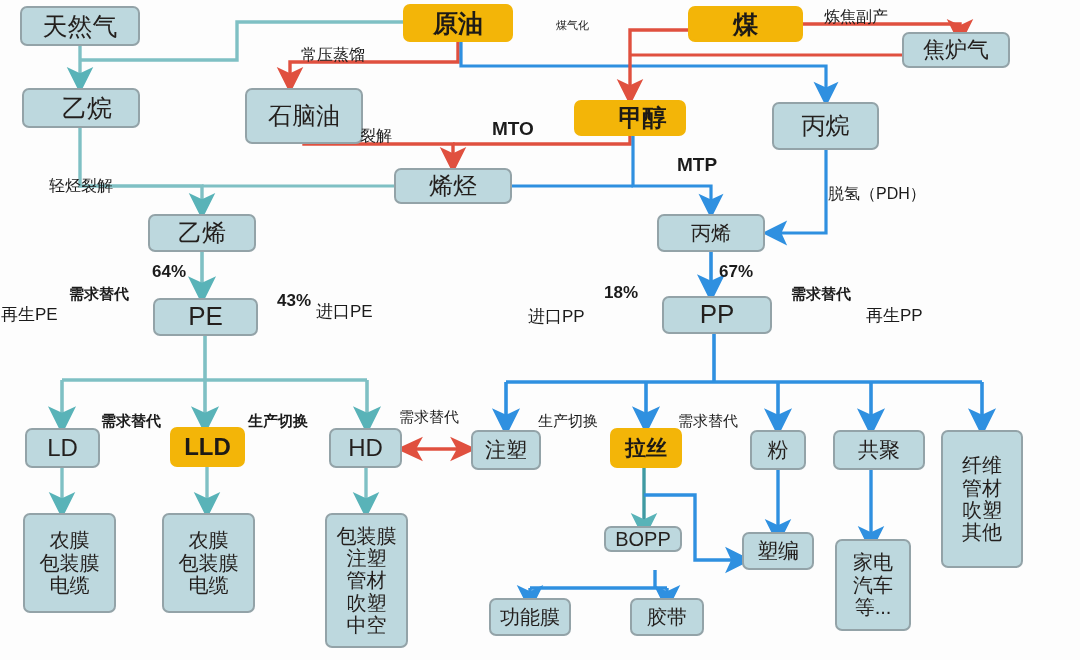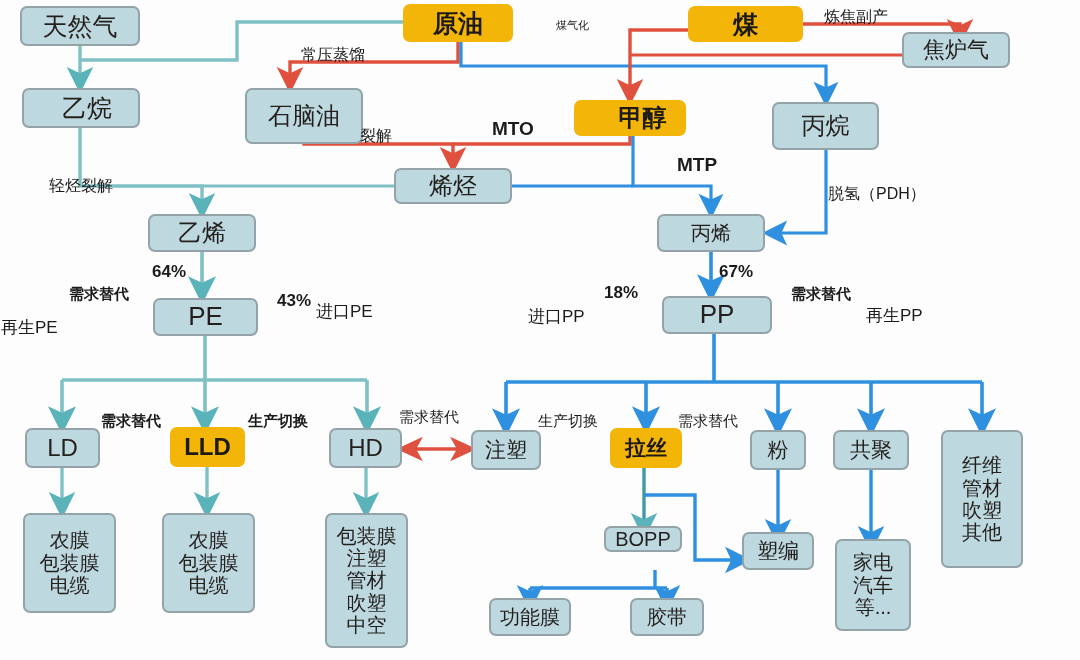--- a/index.html
+++ b/index.html
@@ -174,21 +174,21 @@
   <div class="node blue" style="left:657px;top:214px;width:108px;height:38px;font-size:20px;">丙烯</div>
   <div class="node blue" style="left:153px;top:298px;width:105px;height:38px;font-size:26px;">PE</div>
   <div class="node blue" style="left:662px;top:296px;width:110px;height:38px;font-size:26px;">PP</div>
 
   <div class="node blue" style="left:25px;top:428px;width:75px;height:40px;font-size:24px;">LD</div>
   <div class="node orange" style="left:170px;top:427px;width:75px;height:40px;font-size:24px;">LLD</div>
   <div class="node blue" style="left:329px;top:428px;width:73px;height:40px;font-size:24px;">HD</div>
   <div class="node blue" style="left:471px;top:430px;width:70px;height:40px;font-size:21px;">注塑</div>
   <div class="node orange" style="left:610px;top:428px;width:72px;height:40px;font-size:21px;">拉丝</div>
   <div class="node blue" style="left:750px;top:430px;width:56px;height:40px;font-size:21px;">粉</div>
-  <div class="node blue" style="left:833px;top:430px;width:76px;height:40px;font-size:21px;text-align:center;">共聚</div>
+  <div class="node blue" style="left:833px;top:430px;width:92px;height:40px;font-size:21px;text-align:center;">共聚</div>
   <div class="node blue multiline" style="left:941px;top:430px;width:82px;height:138px;font-size:20px;white-space:pre-line;">纤维
 管材
 吹塑
 其他</div>
 
   <div class="node blue" style="left:23px;top:513px;width:93px;height:100px;font-size:20px;white-space:pre-line;">农膜
 包装膜
 电缆</div>
   <div class="node blue" style="left:162px;top:513px;width:93px;height:100px;font-size:20px;white-space:pre-line;">农膜
 包装膜
@@ -209,21 +209,21 @@
   <div class="lbl" style="left:301px;top:45px;font-size:16px;">常压蒸馏</div>
   <div class="lbl" style="left:556px;top:18px;font-size:11px;">煤气化</div>
   <div class="lbl" style="left:824px;top:7px;font-size:16px;">炼焦副产</div>
   <div class="lbl" style="left:360px;top:126px;font-size:16px;">裂解</div>
   <div class="lbl b" style="left:492px;top:118px;font-size:19px;">MTO</div>
   <div class="lbl b" style="left:677px;top:154px;font-size:19px;">MTP</div>
   <div class="lbl" style="left:828px;top:184px;font-size:16px;">脱氢（PDH）</div>
   <div class="lbl" style="left:49px;top:176px;font-size:16px;">轻烃裂解</div>
   <div class="lbl b" style="left:152px;top:262px;font-size:17px;">64%</div>
   <div class="lbl b" style="left:277px;top:291px;font-size:17px;">43%</div>
-  <div class="lbl" style="left:1px;top:316px;font-size:17px;">再生PE</div>
+  <div class="lbl" style="left:1px;top:303px;font-size:17px;">再生PE</div>
   <div class="lbl b" style="left:69px;top:285px;font-size:15px;">需求替代</div>
   <div class="lbl" style="left:316px;top:300px;font-size:17px;">进口PE</div>
   <div class="lbl b" style="left:719px;top:262px;font-size:17px;">67%</div>
   <div class="lbl b" style="left:604px;top:283px;font-size:17px;">18%</div>
   <div class="lbl" style="left:528px;top:305px;font-size:17px;">进口PP</div>
   <div class="lbl b" style="left:791px;top:285px;font-size:15px;">需求替代</div>
   <div class="lbl" style="left:866px;top:304px;font-size:17px;">再生PP</div>
   <div class="lbl b" style="left:101px;top:412px;font-size:15px;">需求替代</div>
   <div class="lbl b" style="left:248px;top:412px;font-size:15px;">生产切换</div>
   <div class="lbl" style="left:399px;top:408px;font-size:15px;">需求替代</div>

